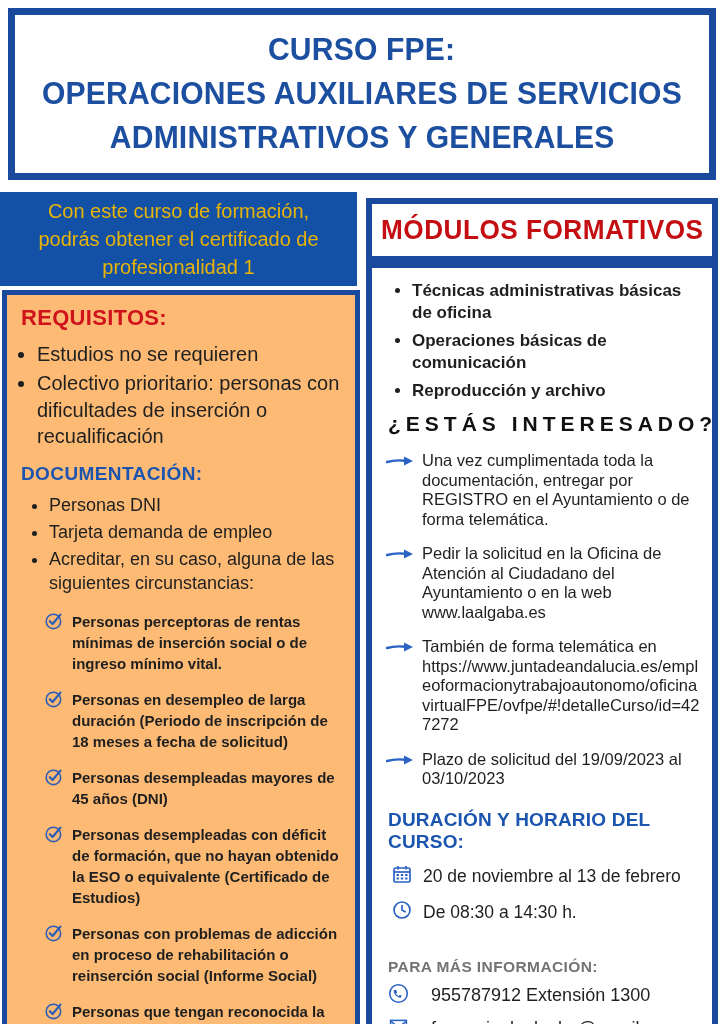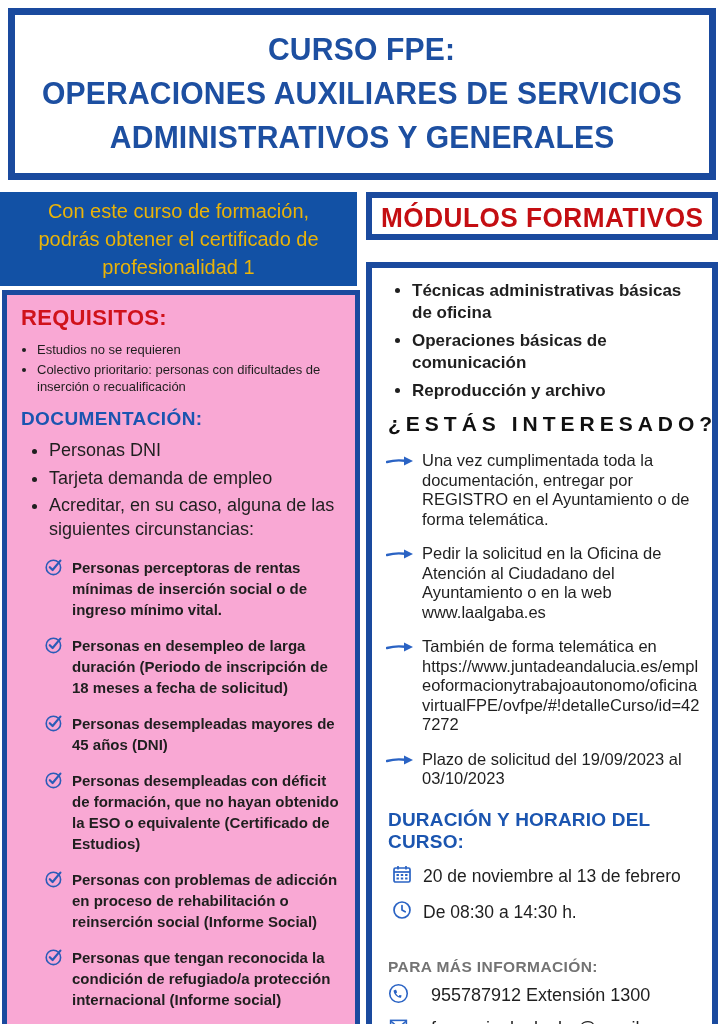--- a/index.html
+++ b/index.html
@@ -21,39 +21,39 @@
   }
   
   .intro-box{
     position:absolute; left:0; top:192px; width:357px; height:94px;
     background:#1251a5; display:flex; align-items:center; justify-content:center;
     padding:6px 18px;
   }
   .intro-box p{ color:#eab308; font-size:20px; line-height:1.4; text-align:center; }
   .left-box{
     position:absolute; left:2px; top:290px; width:358px; height:734px;
-    border:5px solid #1a4a9e; border-bottom:none; background:#f9a8d4;
+    border:5px solid #1a4a9e; border-bottom:none; background:#fdba74;
     padding:10px 10px 0 8px; overflow:hidden;
   }
   .req-heading{ color:#d0121b; font-size:22px; font-weight:800; margin-left:6px; letter-spacing:.3px; }
-  ul.req-list{ list-style:disc; margin:10px 0 0 22px; font-size:13px; line-height:1.32; }
+  ul.req-list{ list-style:disc; margin:10px 0 0 22px; font-size:20px; line-height:1.32; }
   ul.req-list li{ margin-bottom:3px; }
   .doc-heading{ color:#1b55b0; font-size:19px; font-weight:800; margin:13px 0 0 6px; letter-spacing:.4px; }
   ul.doc-list{ list-style:disc; margin:8px 0 0 34px; font-size:18px; line-height:1.35; }
   ul.doc-list li{ margin-bottom:3px; }
   .check-item{
     display:flex; gap:9px; margin:15px 0 0 30px; padding-right:6px;
     font-weight:700; font-size:15px; line-height:1.4;
   }
   .check-item svg{ flex-shrink:0; margin-top:1px; }
   
   .mod-box{
-    position:absolute; left:366px; top:192px; width:352px; height:48px;
+    position:absolute; left:366px; top:198px; width:352px; height:64px;
     border:6px solid #1a4a9e; background:#fff;
-    display:flex; align-items:flex-end; justify-content:center;
+    display:flex; align-items:center; justify-content:center;
   }
   .mod-heading{ color:#c40e12; font-size:27px; font-weight:800; letter-spacing:.5px; white-space:nowrap; transform:scaleX(.97); }
   .right-box{
     position:absolute; left:366px; top:262px; width:352px; height:762px;
     border:6px solid #1a4a9e; border-bottom:none; background:#fff;
     padding:8px 12px 0 14px; overflow:hidden;
   }
   ul.mod-list{ list-style:disc; margin:4px 0 0 26px; font-size:17px; font-weight:700; line-height:1.3; }
   ul.mod-list li{ margin-bottom:6px; }
   .interested{ font-size:21px; font-weight:800; letter-spacing:5px; color:#111; margin:10px 0 0 2px; white-space:nowrap; }

